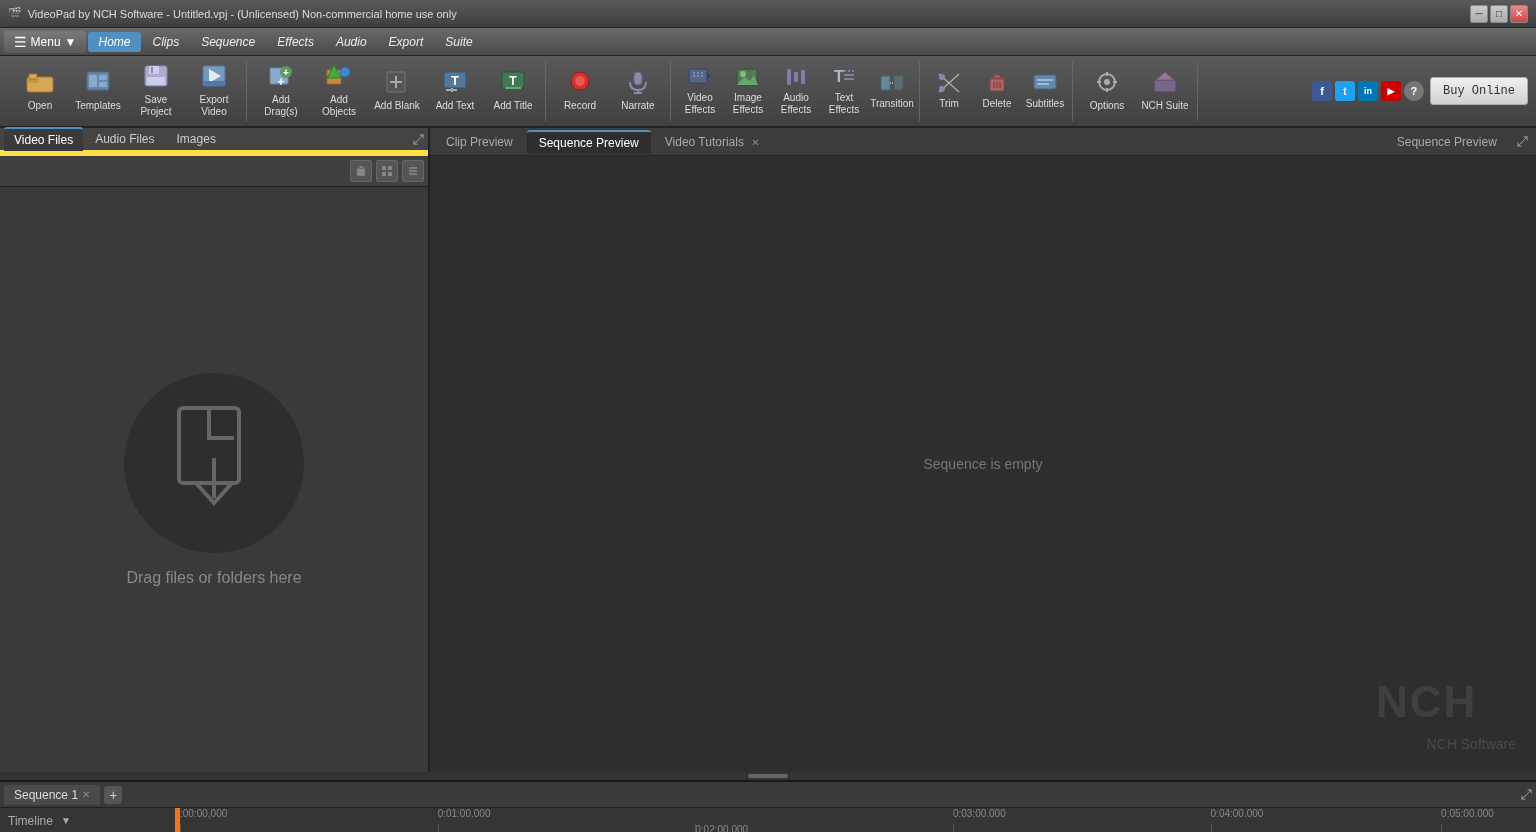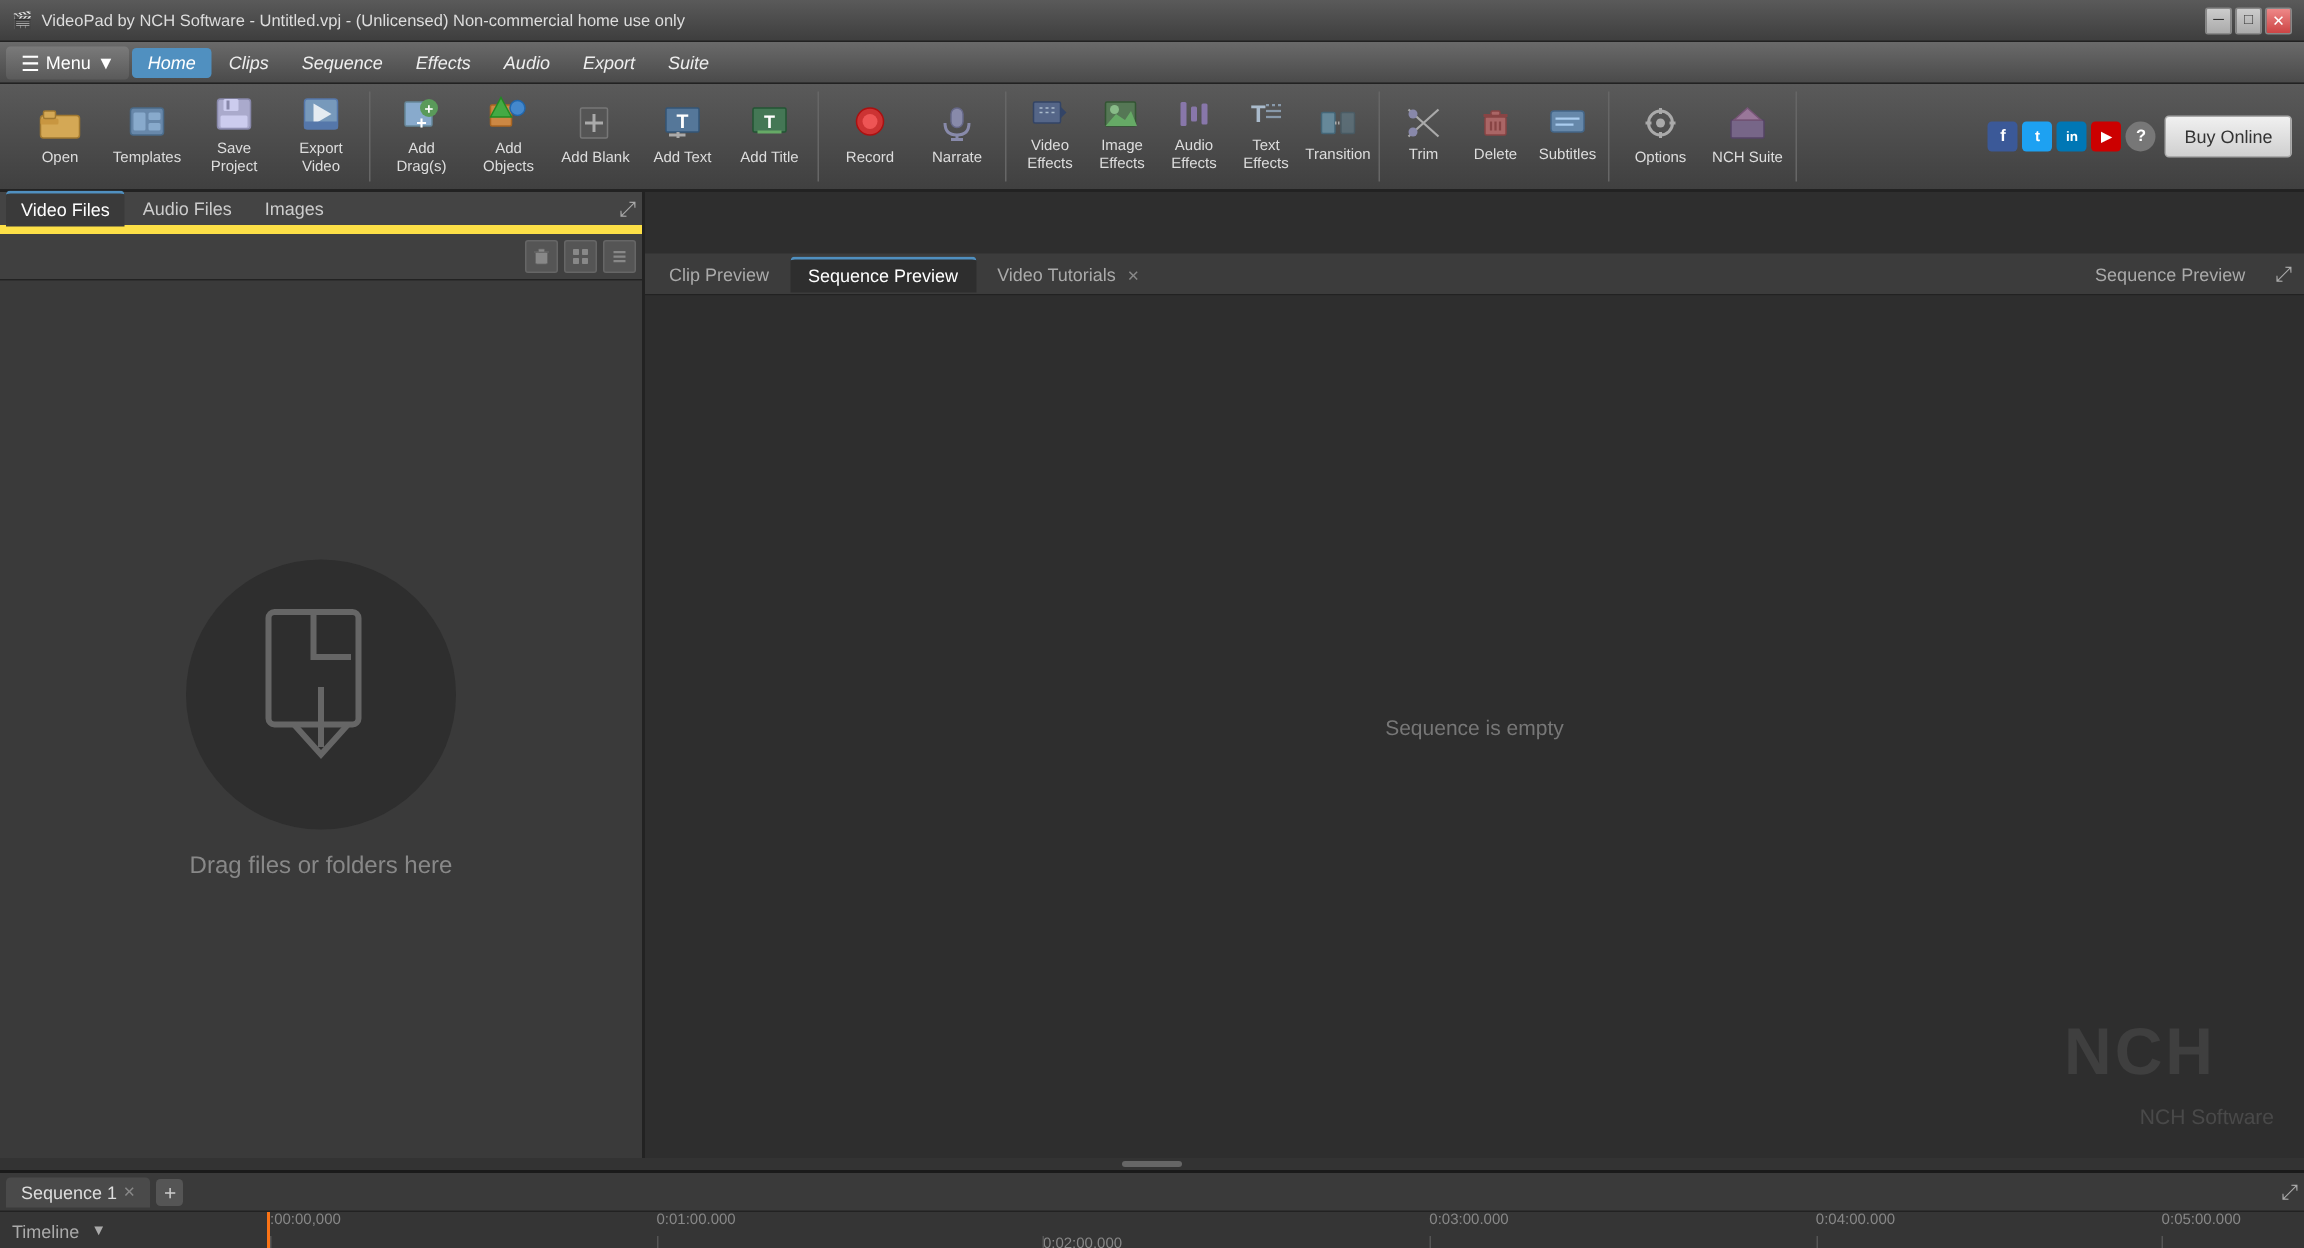--- a/index.html
+++ b/index.html
@@ -109,20 +109,21 @@
     .buy-online-btn {
       background: linear-gradient(to bottom, #f0f0f0, #d0d0d0);
       color: #333;
       border: 1px solid #aaa;
       padding: 6px 12px;
       border-radius: 3px;
       cursor: pointer;
       font-size: 12px;
       white-space: nowrap;
       margin-left: auto;
+      font-family: Liberation Mono, monospace;
     }
     .social-icons {
       display: flex;
       gap: 3px;
       align-items: center;
       margin-left: 8px;
     }
     .social-icon {
       width: 20px;
       height: 20px;
@@ -213,21 +214,20 @@
     }
     #preview-tabs {
       display: flex;
       align-items: center;
       background: #3c3c3c;
       border-bottom: 1px solid #222;
       height: 28px;
       padding: 0 4px;
       gap: 2px;
       justify-content: space-between;
-      margin-top: 41px;
     }
     #preview-tabs-left { display: flex; gap: 2px; align-items: center; }
     .preview-tab {
       padding: 4px 12px;
       font-size: 12px;
       color: #aaa;
       cursor: pointer;
       border-radius: 3px 3px 0 0;
     }
     .preview-tab.active { background: #2e2e2e; color: #fff; border-top: 2px solid #5090c0; }
@@ -302,21 +302,21 @@
 
     #timeline-header {
       display: flex;
       background: #353535;
       border-bottom: 1px solid #222;
       height: 26px;
     }
     #tl-track-header {
       width: 180px;
       min-width: 180px;
-      border-right: 2px solid #f97316;
+      border-right: 5px solid #f97316;
       display: flex;
       align-items: center;
       padding: 0 8px;
       font-size: 12px;
       color: #aaa;
       gap: 8px;
     }
     #tl-time-ruler {
       flex: 1;
       position: relative;

